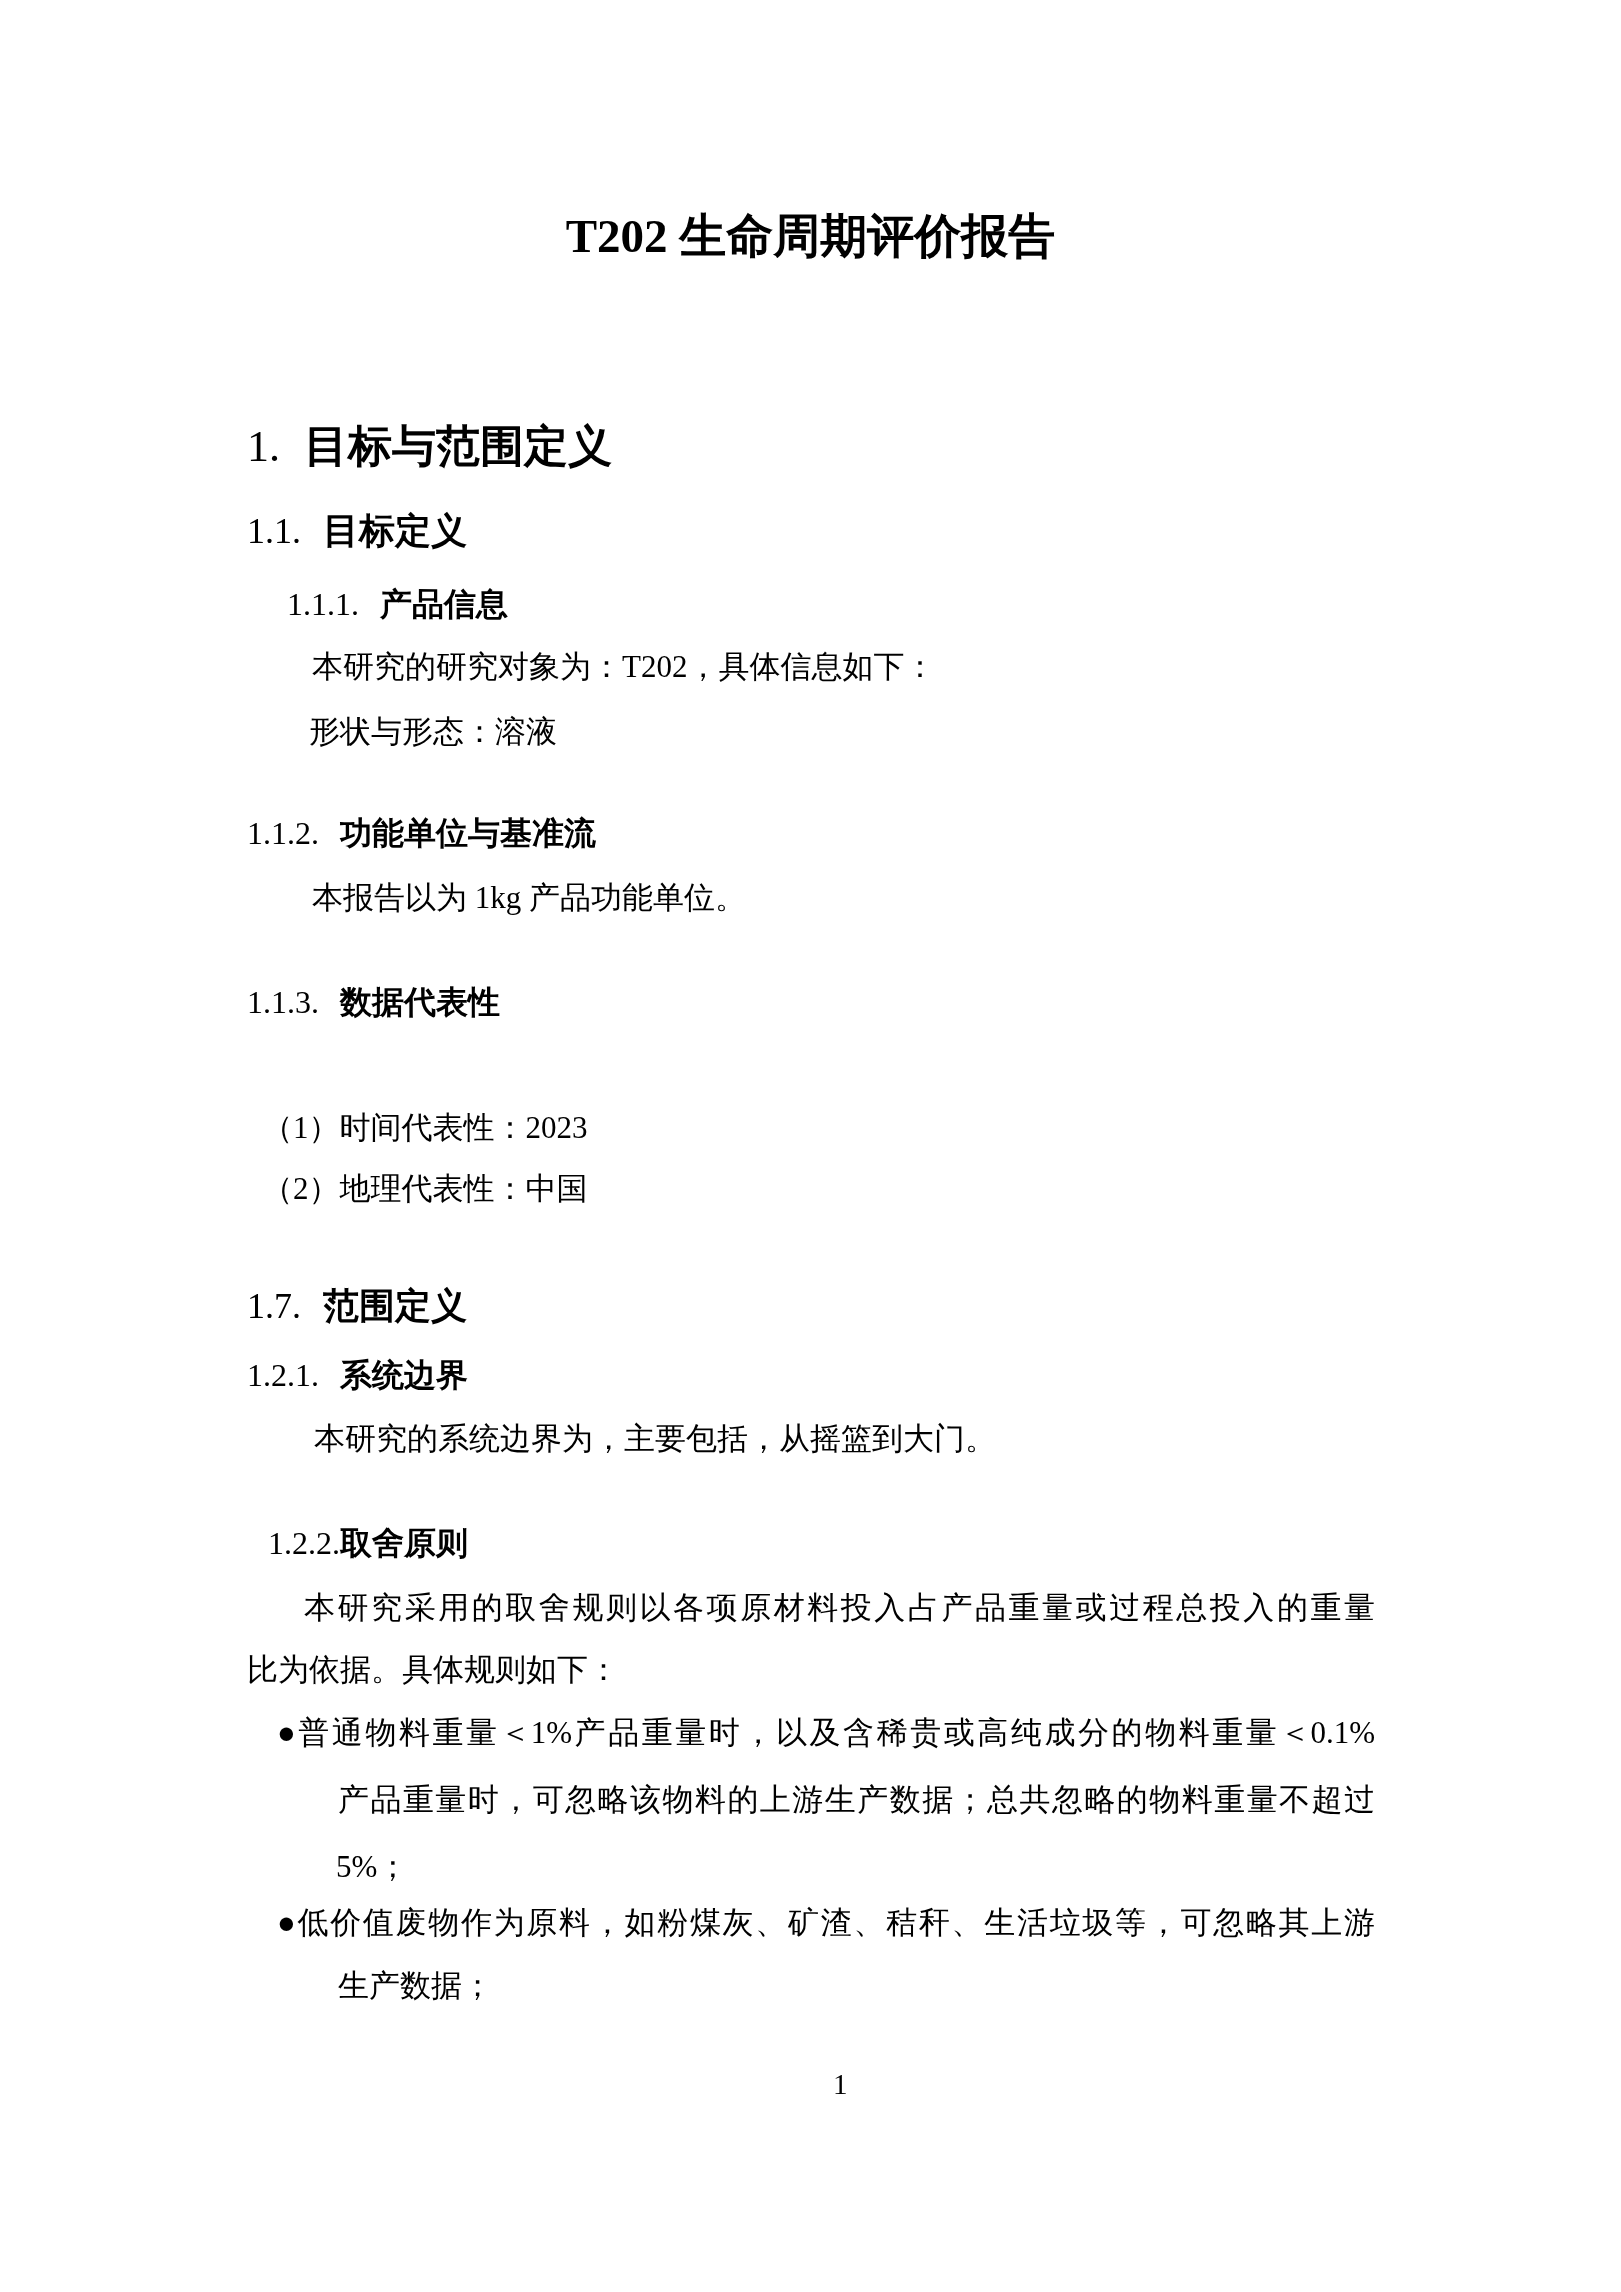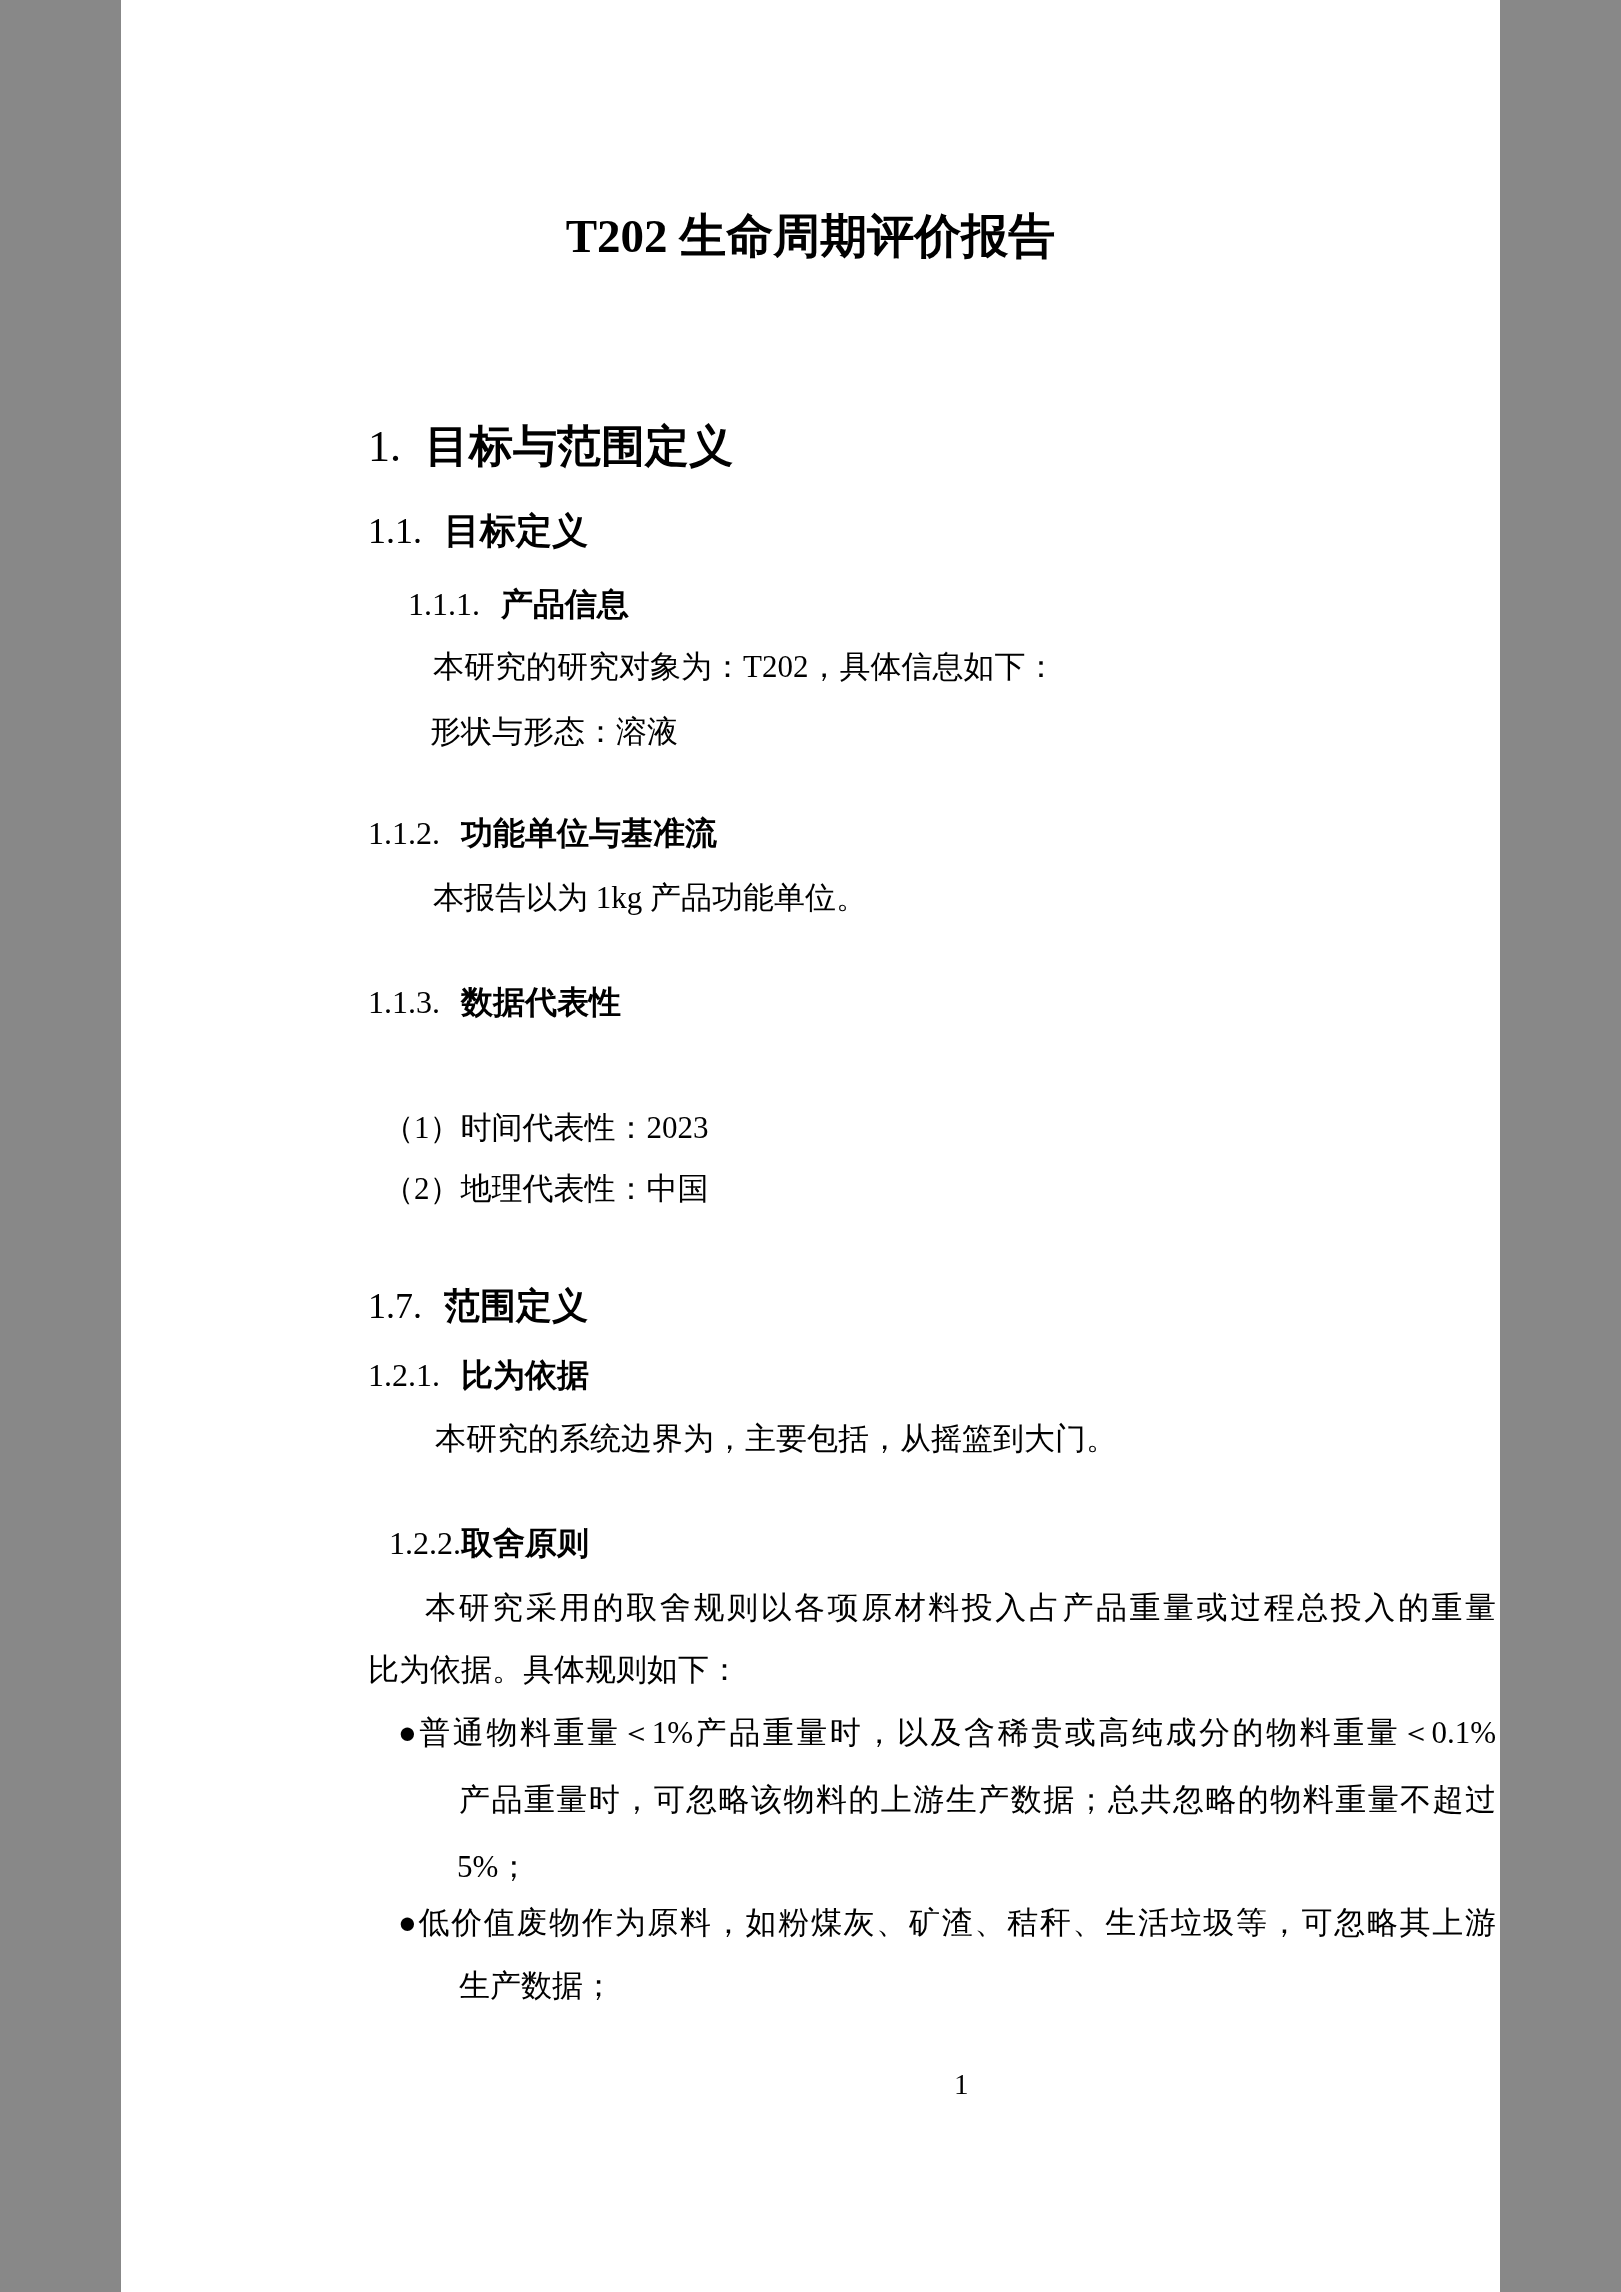--- a/index.html
+++ b/index.html
@@ -1,18 +1,18 @@
 <!DOCTYPE html>
 <html lang="zh"><head>
 <meta charset="utf-8">
 <style>
   html,body{margin:0;padding:0;background:#888;}
   .page{
     position:relative;
-    width:1379px;height:2293px;
+    width:1621px;height:2293px;
     margin:0 auto;
     background:#ffffff;
     color:#000;
     font-family:"Liberation Serif","DejaVu Serif",serif;
     overflow:hidden;
   }
   .line{position:absolute;line-height:1.12;white-space:nowrap;}
   .just{white-space:normal;text-align:justify;text-align-last:justify;}
   
   #title{top:210px;left:0;right:0;text-align:center;font-size:47px;font-weight:700;
@@ -80,21 +80,21 @@
   </div>
 
   <div class="line body" id="p113i1">（1）时间代表性：2023</div>
   <div class="line body" id="p113i2">（2）地理代表性：中国</div>
 
   <div class="line" id="h12">
     <span class="hnum">1.7.</span><span class="htxt">范围定义</span>
   </div>
 
   <div class="line" id="h121">
-    <span class="hnum">1.2.1.</span><span class="htxt">比为依据</span>
+    <span class="hnum">1.2.1.</span><span class="htxt">系统边界</span>
   </div>
 
   <div class="line body" id="p121a">本研究的系统边界为，主要包括，从摇篮到大门。</div>
 
   <div class="line" id="h122">
     <span class="hnum">1.2.2.</span><span class="htxt">取舍原则</span>
   </div>
 
   <div class="line body just" id="p122a1">本研究采用的取舍规则以各项原材料投入占产品重量或过程总投入的重量</div>
   <div class="line body" id="p122a2">比为依据。具体规则如下：</div>

